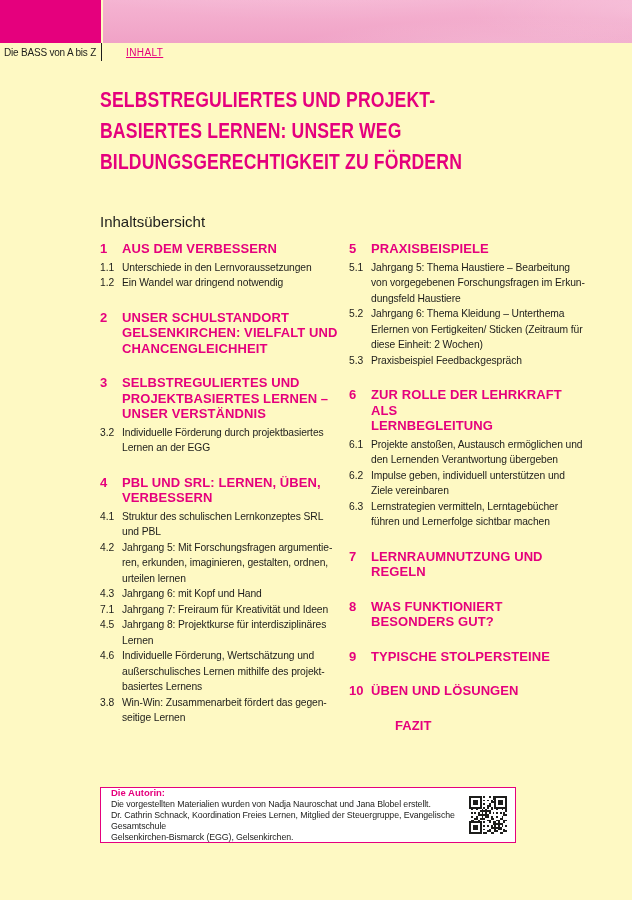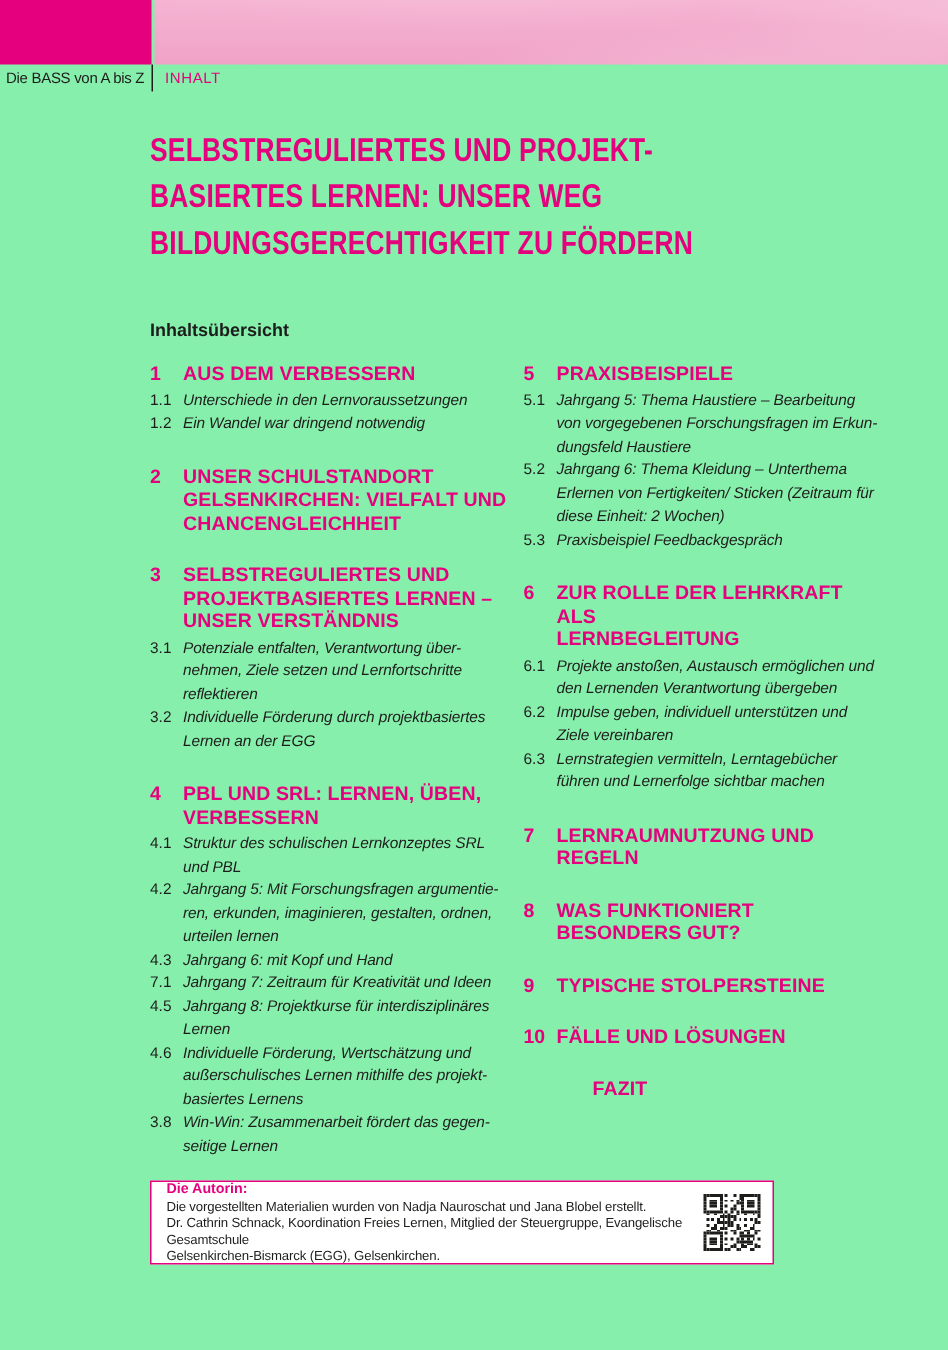--- a/index.html
+++ b/index.html
@@ -1,53 +1,53 @@
 <!DOCTYPE html>
 <html><head>
 <meta charset="utf-8">
 <style>
   html,body{margin:0;padding:0;background:#ffffff;}
   .page{
-    position:relative;width:632px;height:900px;background:#86efac;overflow:hidden;
+    position:relative;width:632px;height:900px;background:#fef9c3;overflow:hidden;
     font-family:"Liberation Sans","DejaVu Sans",sans-serif;color:#1d1d1b;
   }
   
   .band{position:absolute;top:0;left:0;width:632px;height:43px;}
   .band-left{position:absolute;top:0;left:0;width:101px;height:43px;background:#e5007d;}
   .band-right{
     position:absolute;top:0;left:103px;right:0;height:43px;
     background:
       radial-gradient(ellipse 420px 70px at 430px 60px, rgba(255,255,255,0.30), transparent 62%),
       radial-gradient(ellipse 520px 110px at 210px -45px, rgba(255,255,255,0.22), transparent 60%),
       radial-gradient(ellipse 300px 60px at 560px 10px, rgba(255,255,255,0.18), transparent 65%),
       linear-gradient(180deg,#f5b4d2,#f0a2c6);
   }
   .brand-row{position:absolute;top:43px;left:0;width:632px;height:20px;}
   .brand-name{position:absolute;left:4px;top:4px;font-size:10px;letter-spacing:-0.2px;color:#1d1d1b;}
   .brand-divider{position:absolute;left:101px;top:0;width:1px;height:18px;background:#1d1d1b;}
-  .section-label{position:absolute;left:110px;top:4px;font-size:10px;letter-spacing:0.4px;color:#e5007d;}
+  .section-label{position:absolute;left:126px;top:4px;font-size:10px;letter-spacing:0.4px;color:#e5007d;text-decoration:underline;}
   
   .page-title{
     position:absolute;left:100px;top:84px;width:560px;
     font-size:22px;font-weight:bold;color:#e5007d;line-height:31px;
     white-space:pre-line;transform:scaleX(0.80);transform-origin:left top;letter-spacing:0.2px;
   }
   
-  .toc-heading{position:absolute;left:100px;top:213px;font-size:12px;font-weight:bold;color:#1d1d1b;}
+  .toc-heading{position:absolute;left:100px;top:213px;font-size:15px;font-weight:normal;color:#1d1d1b;}
   .columns{position:absolute;left:100px;top:241px;width:487px;display:flex;}
   .col{width:238px;}
   .col + .col{margin-left:11px;}
   .section{display:flex;margin-top:19px;}
   .section:first-child{margin-top:0;}
   .sec-num{width:22px;flex:0 0 22px;font-size:13px;font-weight:bold;color:#e5007d;line-height:15.5px;}
   .sec-title{flex:1;font-size:13px;font-weight:bold;color:#e5007d;line-height:15.5px;white-space:pre-line;letter-spacing:0.1px;}
   .entries{margin-top:3px;}
   .entry{display:flex;}
   .e-num{width:22px;flex:0 0 22px;font-size:10.3px;color:#1d1d1b;line-height:15.5px;}
-  .e-text{flex:1;font-size:10.3px;color:#1d1d1b;line-height:15.5px;white-space:pre-line;letter-spacing:-0.1px;font-style:italic;}
+  .e-text{flex:1;font-size:10.3px;color:#1d1d1b;line-height:15.5px;white-space:pre-line;letter-spacing:-0.1px;}
   .sec-wrap{width:100%;}
   
   .author-box{
     position:absolute;left:100px;top:787px;width:416px;height:56px;box-sizing:border-box;
     border:1.5px solid #e5007d;background:#ffffff;display:flex;align-items:center;padding:5px 8px 5px 10px;
   }
   .author-text{flex:1;min-width:0;}
   .author-label{font-size:9.5px;font-weight:bold;color:#e5007d;line-height:11.5px;}
   .author-line{font-size:8.8px;color:#1d1d1b;line-height:11px;white-space:pre-line;letter-spacing:-0.1px;}
   .qr{flex:0 0 38px;width:38px;height:38px;margin-left:8px;display:grid;
@@ -110,26 +110,20 @@
         <div class="section">
           <div class="sec-wrap">
             <div style="display: flex;">
               <div class="sec-num">3</div>
               <div class="sec-title">SELBSTREGULIERTES UND
 PROJEKTBASIERTES LERNEN –
 UNSER VERSTÄNDNIS</div>
             </div>
             <div class="entries">
               <div class="entry">
-                <div class="e-num">3.1</div>
-                <div class="e-text">Potenziale entfalten, Verantwortung über-
-nehmen, Ziele setzen und Lernfortschritte
-reflektieren</div>
-              </div>
-              <div class="entry">
                 <div class="e-num">3.2</div>
                 <div class="e-text">Individuelle Förderung durch projektbasiertes
 Lernen an der EGG</div>
               </div>
             </div>
           </div>
         </div>
         <div class="section">
           <div class="sec-wrap">
             <div style="display: flex;">
@@ -148,21 +142,21 @@
                 <div class="e-text">Jahrgang 5: Mit Forschungsfragen argumentie-
 ren, erkunden, imaginieren, gestalten, ordnen,
 urteilen lernen</div>
               </div>
               <div class="entry">
                 <div class="e-num">4.3</div>
                 <div class="e-text">Jahrgang 6: mit Kopf und Hand</div>
               </div>
               <div class="entry">
                 <div class="e-num">7.1</div>
-                <div class="e-text">Jahrgang 7: Zeitraum für Kreativität und Ideen</div>
+                <div class="e-text">Jahrgang 7: Freiraum für Kreativität und Ideen</div>
               </div>
               <div class="entry">
                 <div class="e-num">4.5</div>
                 <div class="e-text">Jahrgang 8: Projektkurse für interdisziplinäres
 Lernen</div>
               </div>
               <div class="entry">
                 <div class="e-num">4.6</div>
                 <div class="e-text">Individuelle Förderung, Wertschätzung und
 außerschulisches Lernen mithilfe des projekt-
@@ -253,21 +247,21 @@
             <div style="display: flex;">
               <div class="sec-num">9</div>
               <div class="sec-title">TYPISCHE STOLPERSTEINE</div>
             </div>
           </div>
         </div>
         <div class="section">
           <div class="sec-wrap">
             <div style="display: flex;">
               <div class="sec-num">10</div>
-              <div class="sec-title">FÄLLE UND LÖSUNGEN</div>
+              <div class="sec-title">ÜBEN UND LÖSUNGEN</div>
             </div>
           </div>
         </div>
         <div class="section">
           <div class="sec-wrap">
             <div style="display: flex; padding-left: 46px;">
               <div class="sec-title">FAZIT</div>
             </div>
           </div>
         </div>

